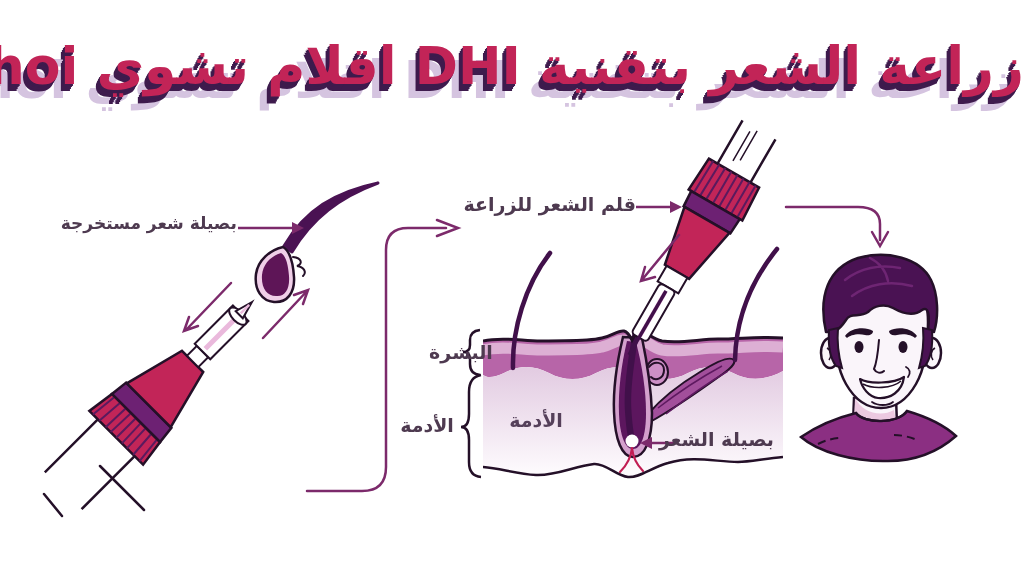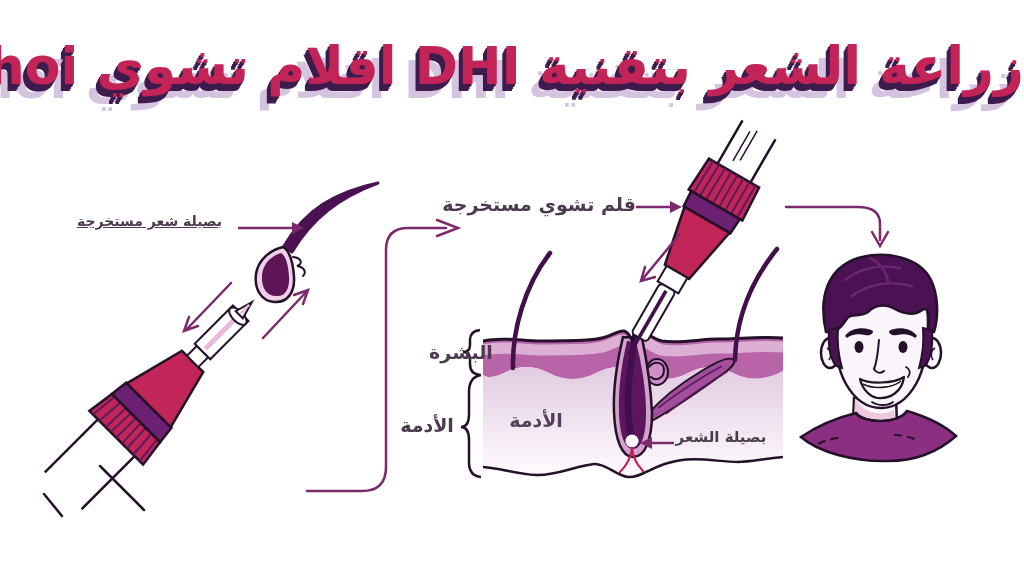--- a/index.html
+++ b/index.html
@@ -19,26 +19,26 @@
       -3px 5px 0 #3e1b4d,
       -4px 7px 0 #3e1b4d,
       -11px 14px 0 #d5c4e0;
     letter-spacing:0px;
   }
   .lbl{
     position:absolute;direction:rtl;text-align:center;
     font-family:"DejaVu Sans",sans-serif;font-weight:700;
     color:#4e3a50;line-height:1.1;white-space:nowrap;
   }
-  .lbl-extracted{left:62px;top:214px;width:175px;font-size:14px;text-decoration:underline;}
+  .lbl-extracted{left:62px;top:214px;width:175px;font-size:17px;}
   .lbl-choipen{left:486px;top:194px;width:150px;font-size:19px;}
   .lbl-epidermis{left:396px;top:342px;width:66px;font-size:19px;margin-left:32px;}
   .lbl-dermis{left:394px;top:415px;width:66px;font-size:19px;}
   .lbl-dermis-inner{left:504px;top:410px;width:64px;font-size:19px;color:#55405a;}
-  .lbl-follicle{left:668px;top:429px;width:106px;font-size:15px;}
+  .lbl-follicle{left:668px;top:429px;width:106px;font-size:19px;}
 </style>
 </head>
 <body>
 
 <div id="stage">
 
   <div class="title">زراعة الشعر بتقنية DHI اقلام تشوي Choi</div>
 
   <svg id="diagram-svg" width="1024" height="572" viewBox="0 0 1024 572">
     <defs>
@@ -197,19 +197,19 @@
       <path d="M 863,384 C 872,389 892,389 901,381" fill="none" stroke="#241028" stroke-width="1.6"></path>
       <path d="M 906,367 C 910,369 911,373 908,377 M 872,402 C 878,406 888,406 893,402" fill="none" stroke="#241028" stroke-width="1.8" stroke-linecap="round"></path>
 
       <path d="M 801,437 C 820,424 840,417 856,413 C 864,424 898,424 907,411 C 924,416 944,425 956,436 C 938,452 916,461 888,461 C 854,462 818,452 801,437 Z" fill="#8b2f82" stroke="#241028" stroke-width="2.5"></path>
       <path d="M 856,413 C 864,424 898,424 907,411" fill="none" stroke="#241028" stroke-width="2.2"></path>
       <path d="M 818,444 C 826,440 834,438 841,438 M 894,435 C 902,435 910,437 917,440" fill="none" stroke="#241028" stroke-width="2" stroke-dasharray="8 5"></path>
     </g>
   </svg>
 
   <div class="lbl lbl-extracted">بصيلة شعر مستخرجة</div>
-  <div class="lbl lbl-choipen">قلم تشوي مستخرجة</div>
+  <div class="lbl lbl-choipen">قلم الشعر للزراعة</div>
   <div class="lbl lbl-epidermis">البشرة</div>
   <div class="lbl lbl-dermis">الأدمة</div>
   <div class="lbl lbl-dermis-inner">الأدمة</div>
   <div class="lbl lbl-follicle">بصيلة الشعر</div>
 
 </div>
 
 </body></html>

